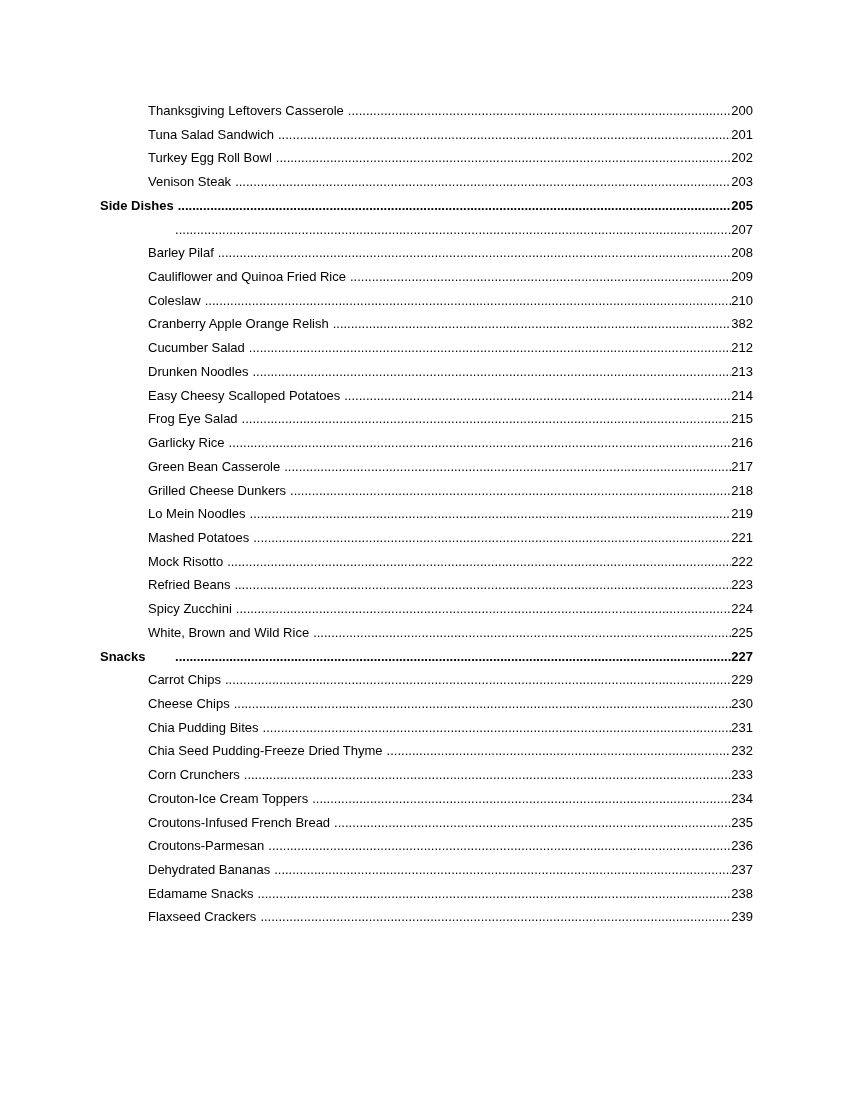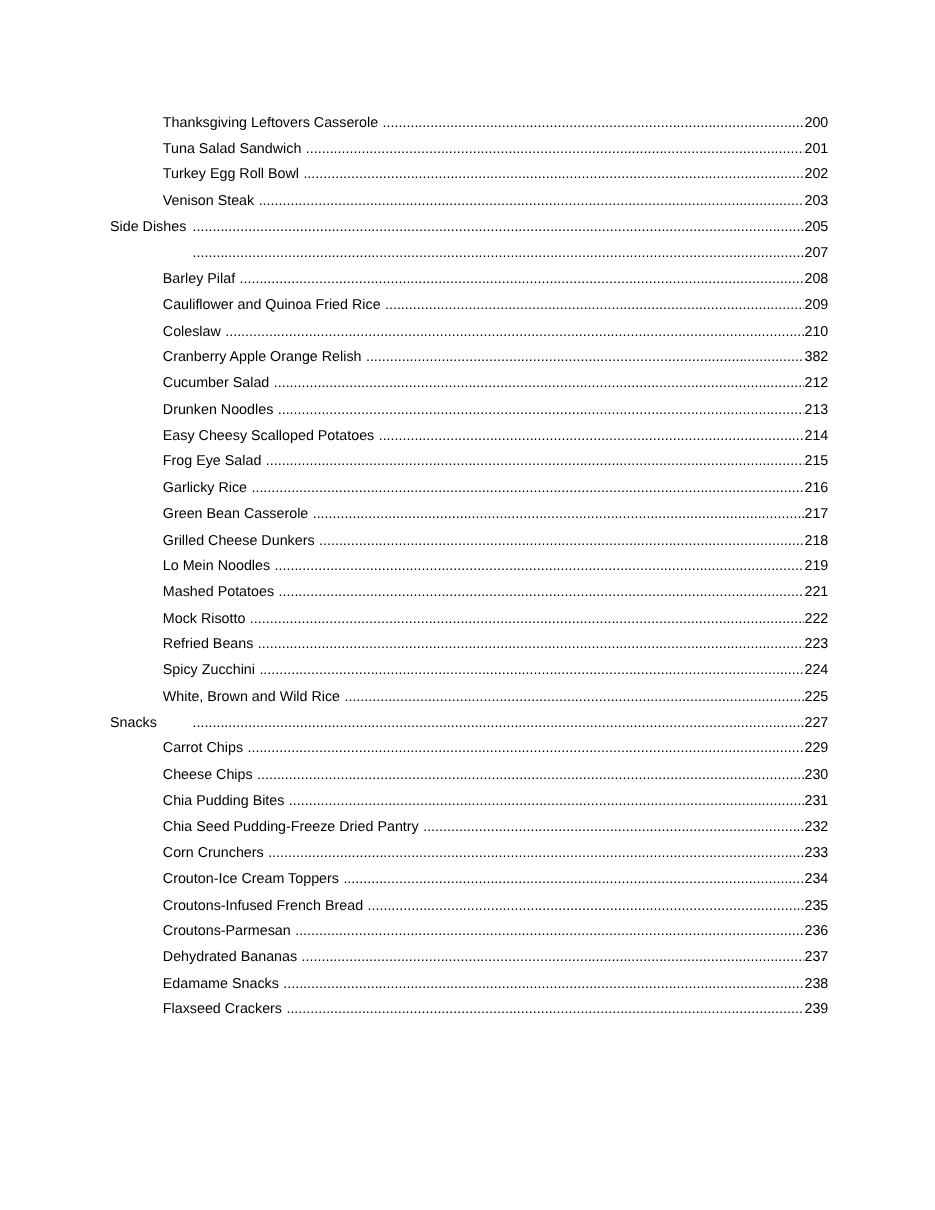--- a/index.html
+++ b/index.html
@@ -23,21 +23,21 @@
   }
   .toc-row {
     display: flex;
     align-items: flex-start;
     height: 23.72px;
     line-height: 23.72px;
     font-size: 13px;
     white-space: nowrap;
   }
   .toc-row.section {
-    font-weight: normal;
+    font-weight: bold;
   }
   .toc-row.entry .toc-label {
     padding-left: 48px;
   }
   .toc-label {
     flex: 0 0 auto;
   }
   .toc-dots {
     flex: 1 1 auto;
     overflow: hidden;
@@ -187,21 +187,21 @@
     <span class="toc-label">Cheese Chips</span>
     <span class="toc-dots"></span>
     <span class="toc-page">230</span>
   </div>
       <div class="toc-row entry">
     <span class="toc-label">Chia Pudding Bites</span>
     <span class="toc-dots"></span>
     <span class="toc-page">231</span>
   </div>
       <div class="toc-row entry">
-    <span class="toc-label">Chia Seed Pudding-Freeze Dried Pantry</span>
+    <span class="toc-label">Chia Seed Pudding-Freeze Dried Thyme</span>
     <span class="toc-dots"></span>
     <span class="toc-page">232</span>
   </div>
       <div class="toc-row entry">
     <span class="toc-label">Corn Crunchers</span>
     <span class="toc-dots"></span>
     <span class="toc-page">233</span>
   </div>
       <div class="toc-row entry">
     <span class="toc-label">Crouton-Ice Cream Toppers</span>

